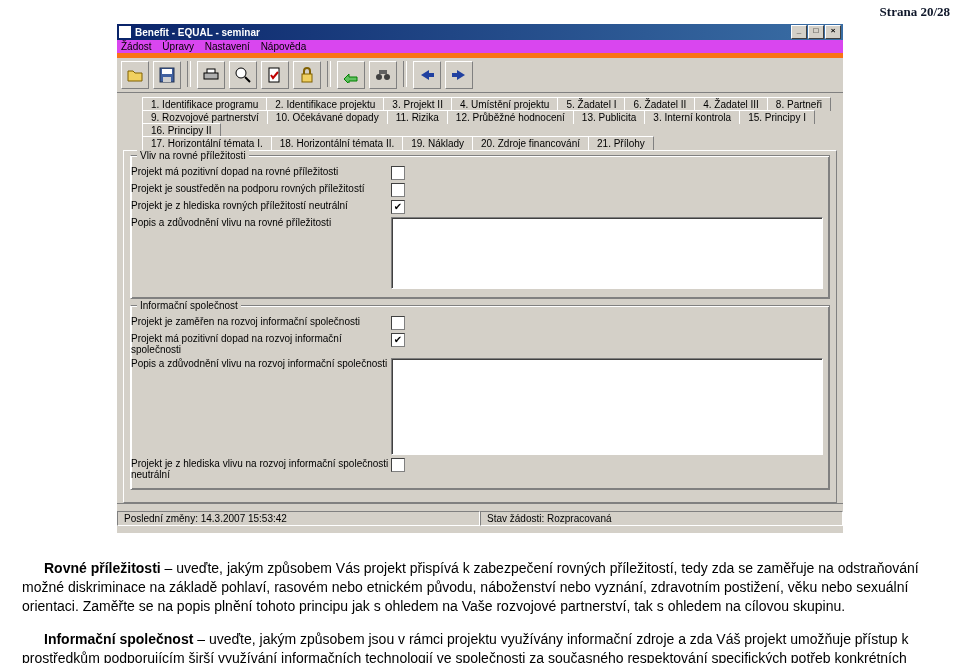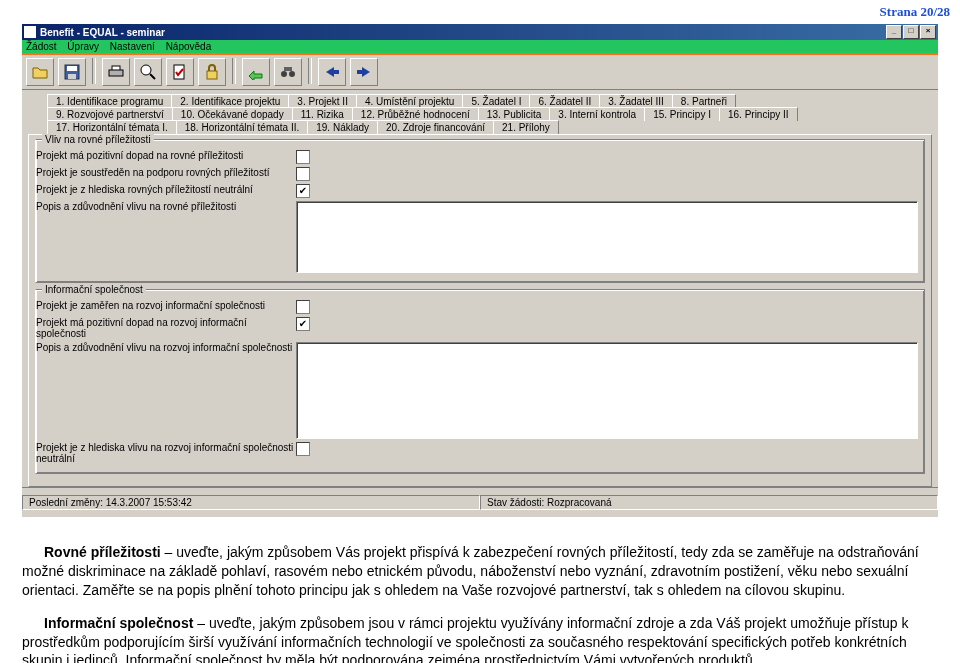--- a/index.html
+++ b/index.html
@@ -6,26 +6,26 @@
   margin: 0;
   padding: 0;
   font-family: "Times New Roman", serif;
   background: #fff;
   width: 960px;
 }
 .page-header {
   text-align: right;
   font-weight: bold;
   font-size: 13px;
-  color: #1d4ed8;
+  color: #0f172a;
   padding: 4px 10px;
 }
 .app-container {
   margin: 0 auto;
-  width: 916px;
+  width: 726px;
   font-family: Tahoma, Arial, sans-serif;
   font-size: 10px;
   color: #000;
 }
 .titlebar {
   background: linear-gradient(to right, #0a246a, #3a6ea5);
   color: #fff;
   height: 16px;
   display: flex;
   align-items: center;
@@ -48,22 +48,22 @@
   background: #d4d0c8;
   border: 1px solid #fff;
   border-right-color: #404040;
   border-bottom-color: #404040;
   font-size: 8px;
   line-height: 10px;
   text-align: center;
   color: #000;
 }
 .menubar {
-  background: #22c55e;
-  border-bottom: 2px solid #f97316;
+  background: #d946ef;
+  border-bottom: 5px solid #f97316;
   padding: 1px 4px;
   font-size: 10px;
 }
 .menubar span { margin-right: 8px; }
 .toolbar {
   background: #d4d0c8;
   padding: 3px 4px;
   border-bottom: 1px solid #808080;
   display: flex;
   gap: 4px;
@@ -277,21 +277,21 @@
   </div>
 
   <div class="client-area">
     <div class="tabs">
       <div class="tab">1. Identifikace programu</div>
       <div class="tab">2. Identifikace projektu</div>
       <div class="tab">3. Projekt II</div>
       <div class="tab">4. Umístění projektu</div>
       <div class="tab">5. Žadatel I</div>
       <div class="tab">6. Žadatel II</div>
-      <div class="tab">3. Žadatel III</div>
+      <div class="tab">4. Žadatel III</div>
       <div class="tab">8. Partneři</div>
     </div>
     <div class="tabs">
       <div class="tab row2">9. Rozvojové partnerství</div>
       <div class="tab row2">10. Očekávané dopady</div>
       <div class="tab row2">11. Rizika</div>
       <div class="tab row2">12. Průběžné hodnocení</div>
       <div class="tab row2">13. Publicita</div>
       <div class="tab row2">3. Interní kontrola</div>
       <div class="tab row2">15. Principy I</div>

